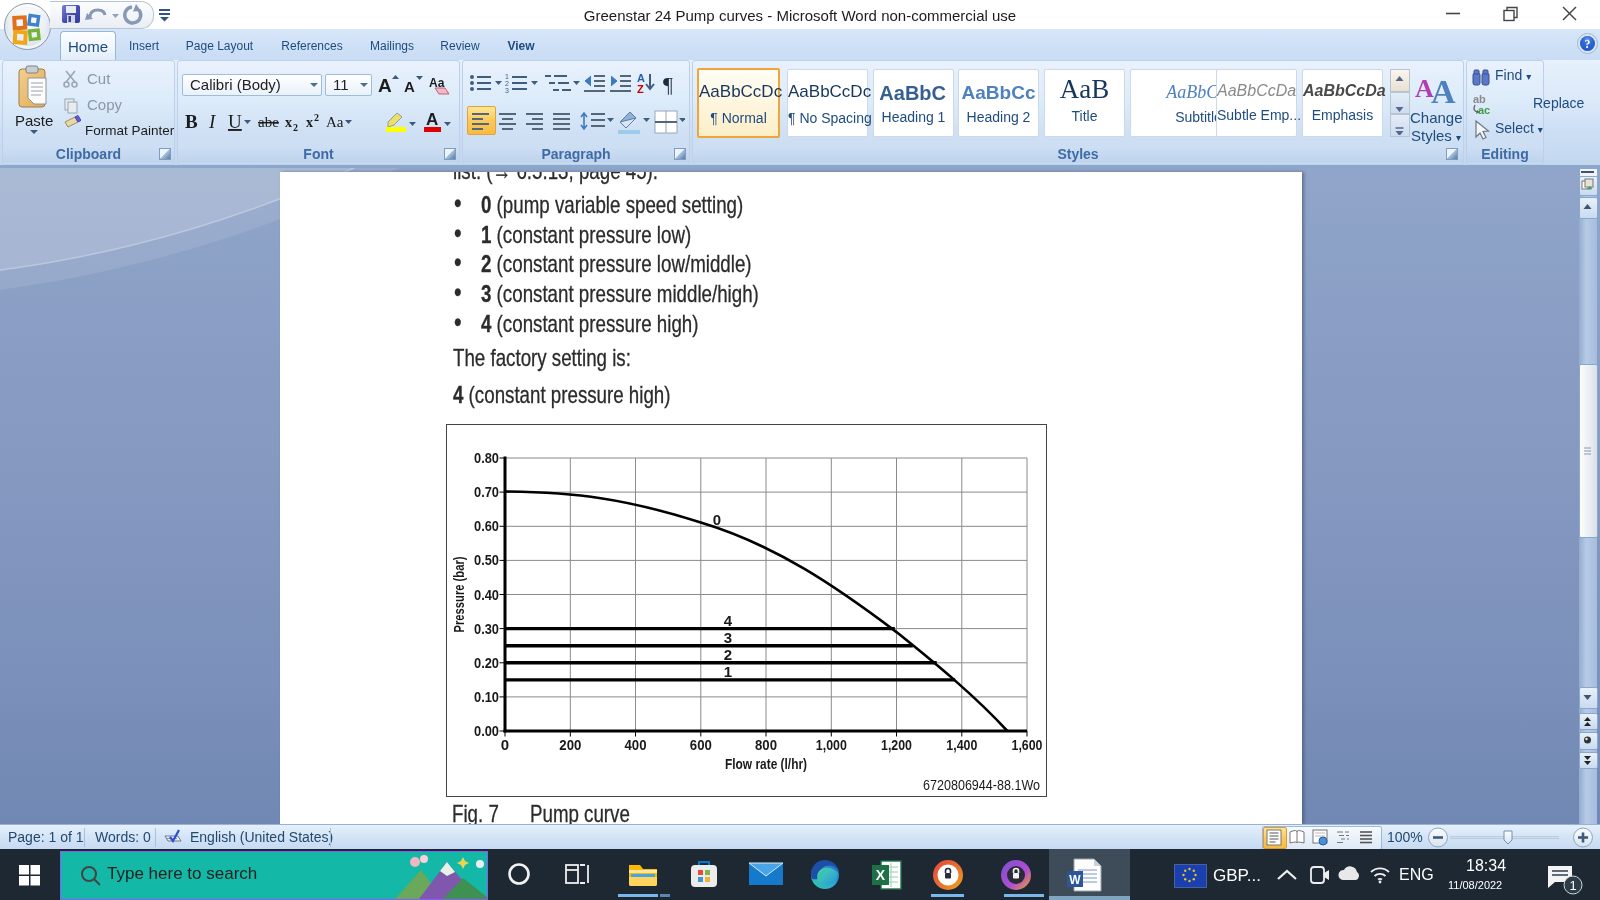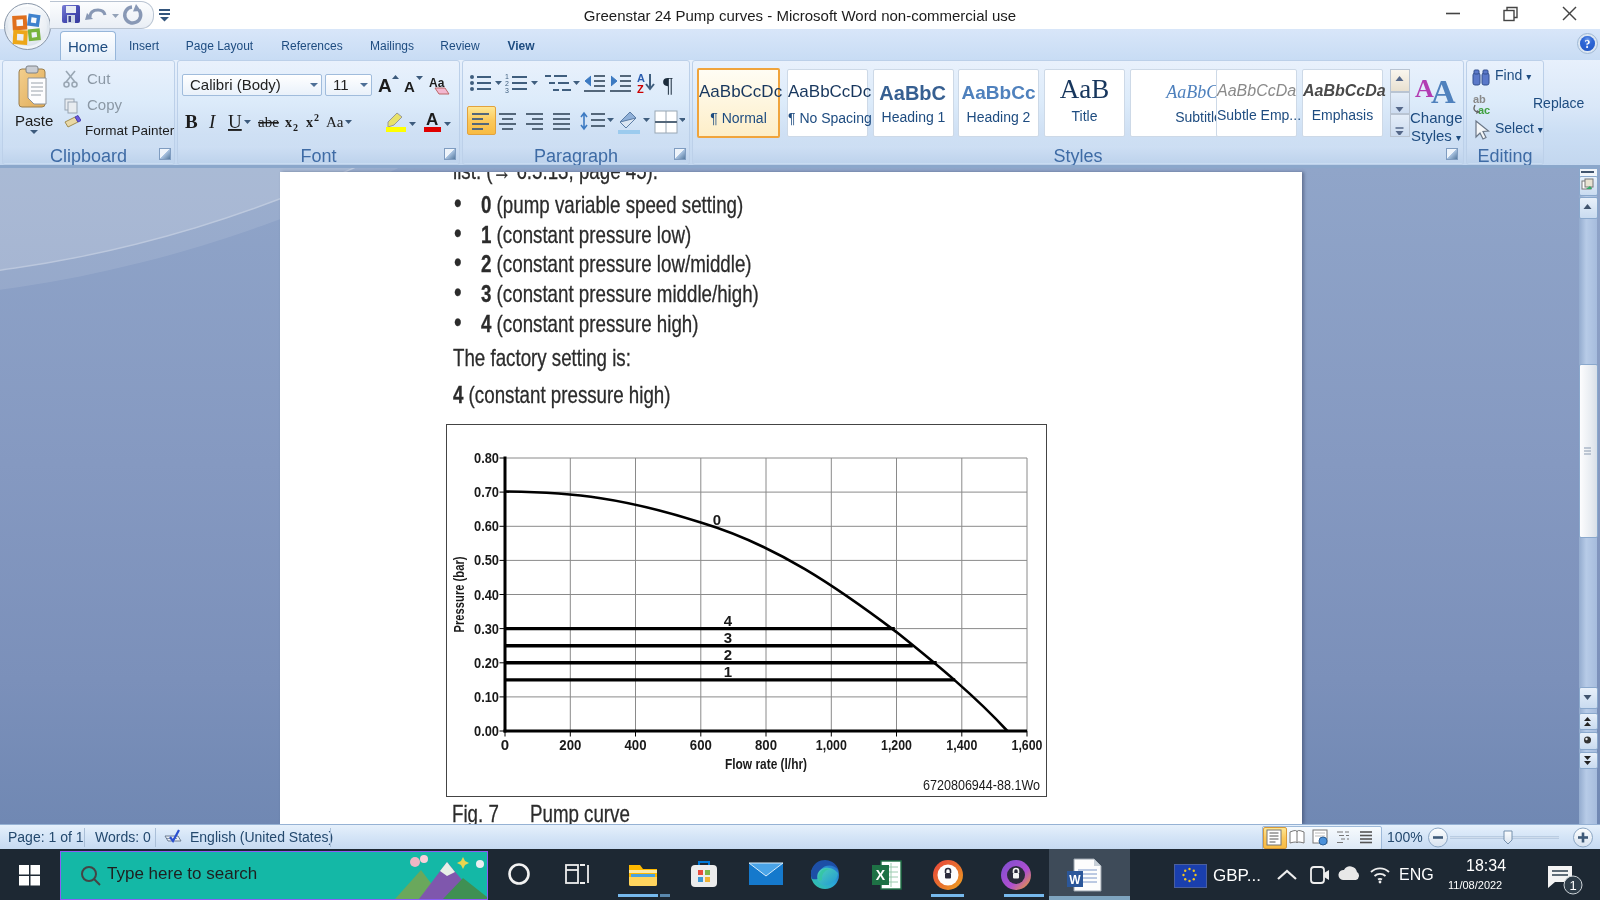--- a/index.html
+++ b/index.html
@@ -18,22 +18,22 @@
     background:linear-gradient(#fdfeff,#edf4fc 60%,#dfecf9);
     border:1px solid #96b6da;border-bottom:none;line-height:29px;color:#1e4c80;}
   
   #ribbon{left:0;top:60px;width:1600px;height:105px;
     background:linear-gradient(#e7f0fc,#d9e7f8 45%,#cbdef4 70%,#c3d7ef);}
   #ribbonedge{left:0;top:165px;width:1600px;height:3px;background:#8ba7cb;}
   .group{position:absolute;top:0px;height:103px;
     background:linear-gradient(#e9f1fc,#dcebfa 40%,#cfe0f4 70%,#c9dcf2);
     border:1px solid #bcd0e9;border-radius:3px;}
   .glabel{position:absolute;left:0;bottom:1px;width:100%;height:17px;
-    text-align:center;font-size:18px;color:#3e6ba5;
-    background:linear-gradient(#cedff4,#bed3ec);}
+    text-align:center;font-size:14px;color:#3e6ba5;
+    background:linear-gradient(#cedff4,#bed3ec);font-weight:bold;}
   .launch{position:absolute;bottom:4px;width:10px;height:10px;
     border:1px solid #7f9cc0;background:linear-gradient(135deg,#eef4fb 45%,#a8c2e0 50%,#55799e);}
   .btxt{position:absolute;font-size:15px;color:#1c1c1c;white-space:nowrap;}
   .gray{color:#8b98a5;}
   .blue{color:#1e4c80;}
   .combo{position:absolute;background:linear-gradient(#fff,#e9f1fa);
     border:1px solid #a0bcdc;border-radius:2px;height:20px;font-size:15px;color:#222;}
   .cdrop{position:absolute;right:3px;top:8px;width:0;height:0;
     border-left:4px solid transparent;border-right:4px solid transparent;
     border-top:4px solid #4d6f96;}

